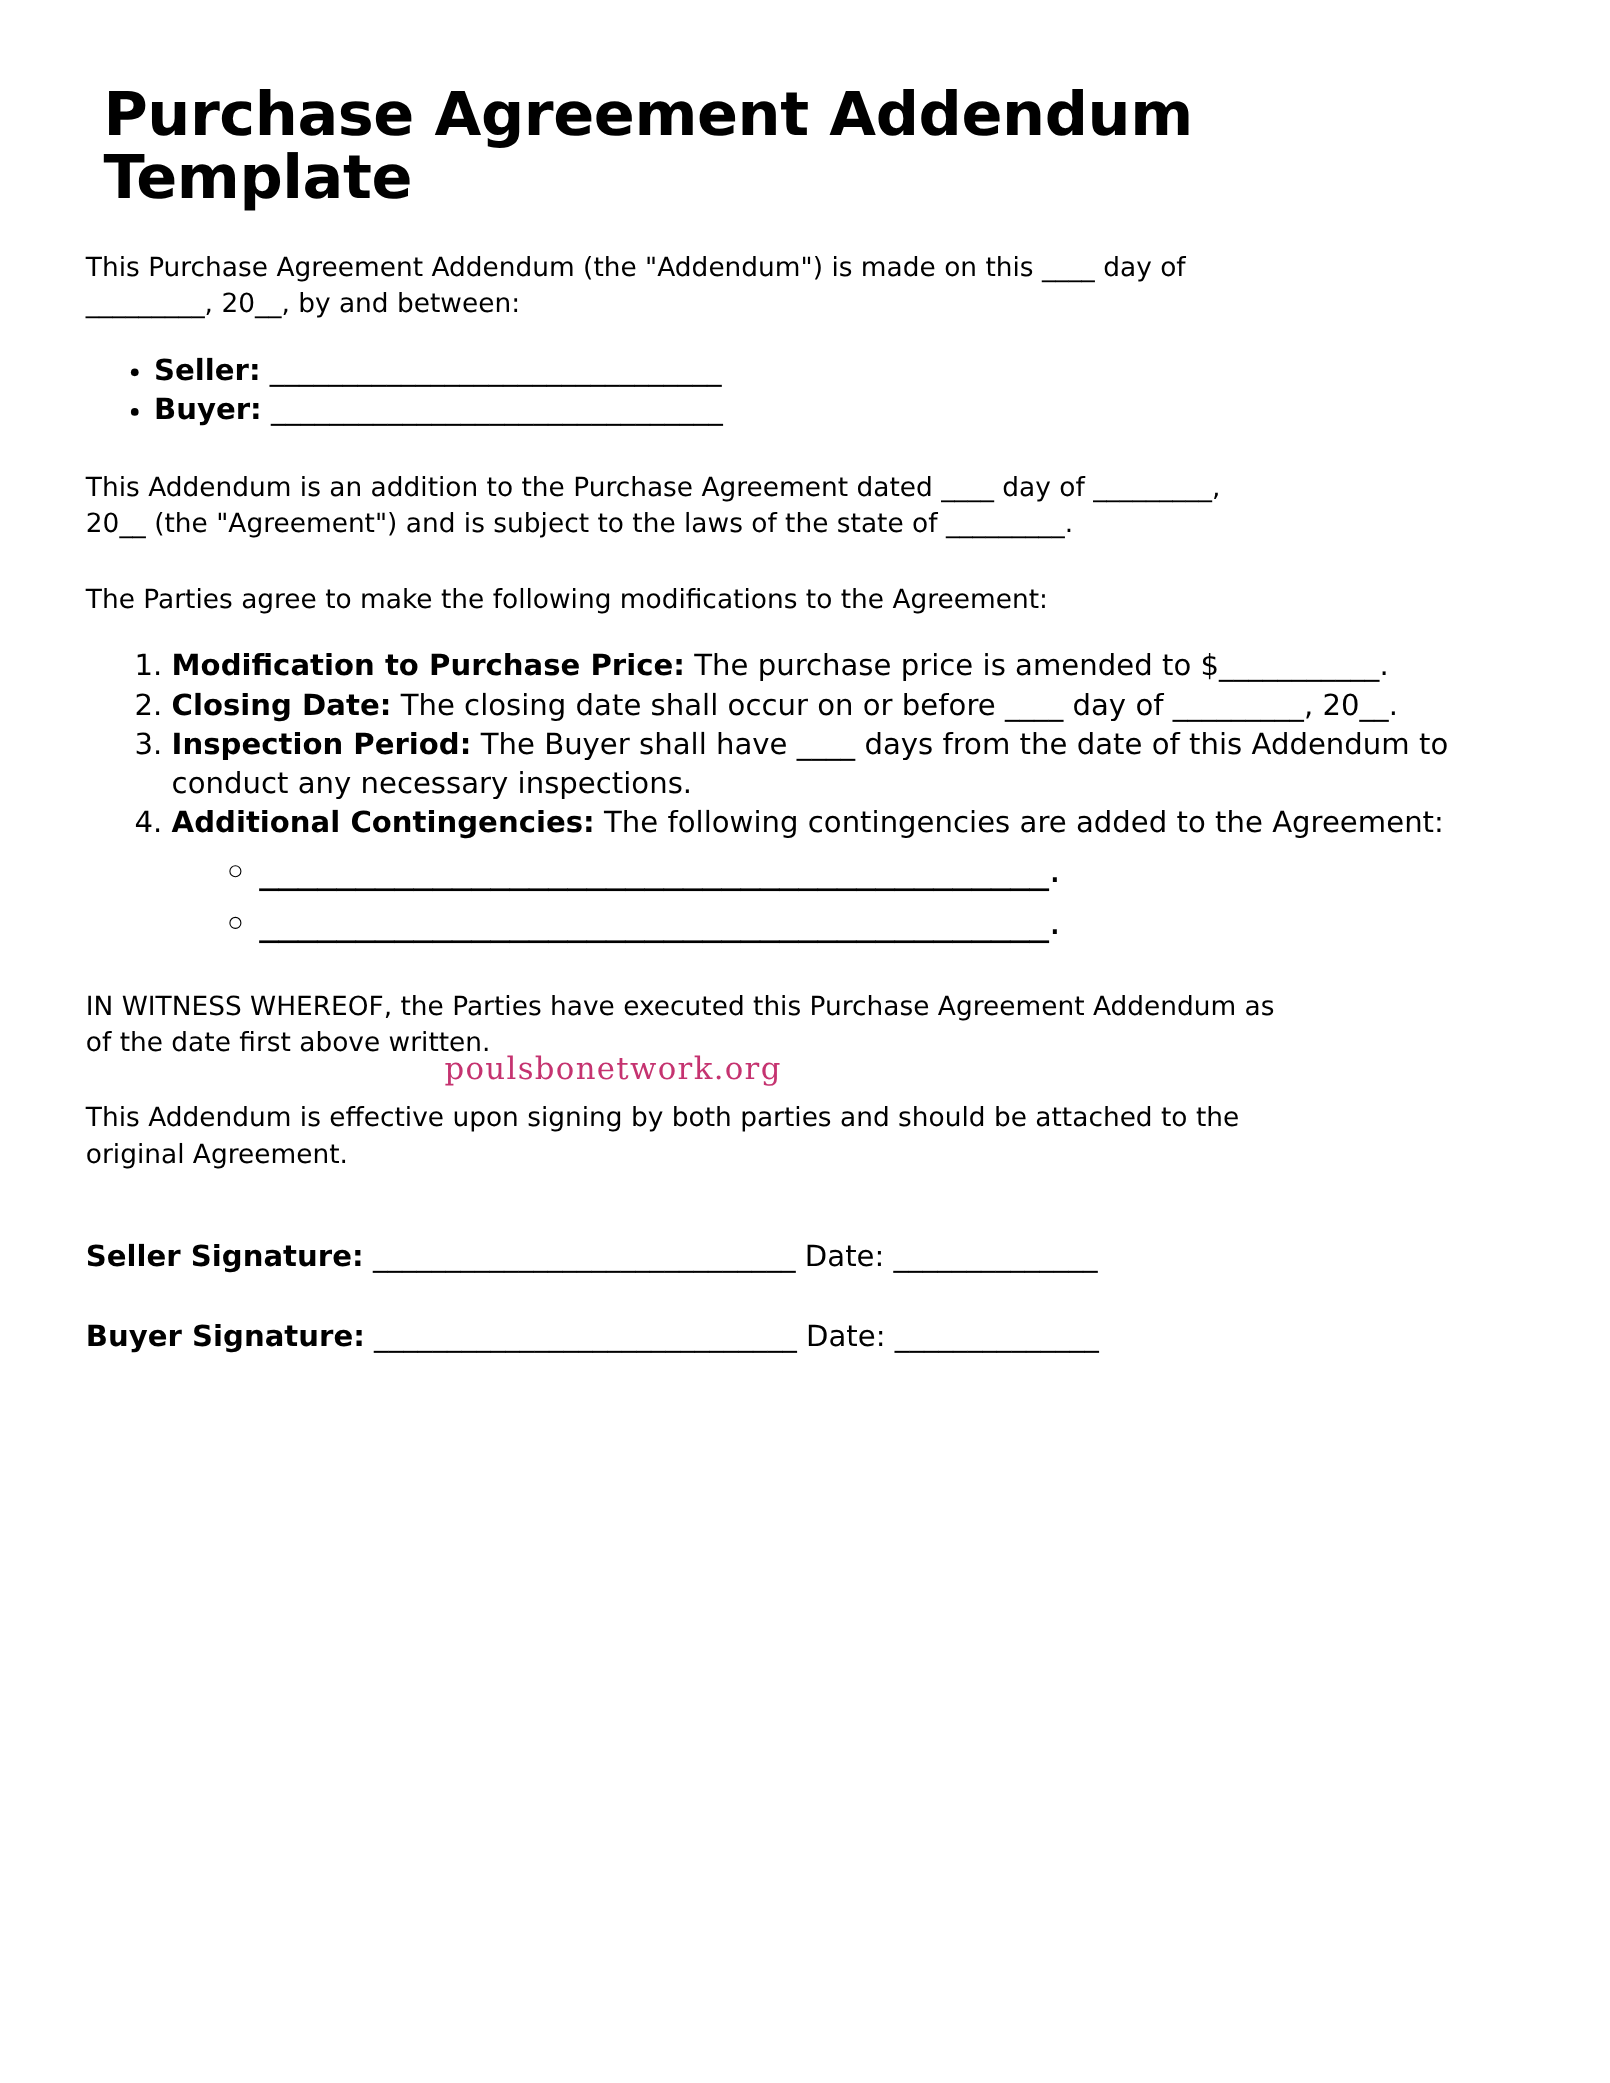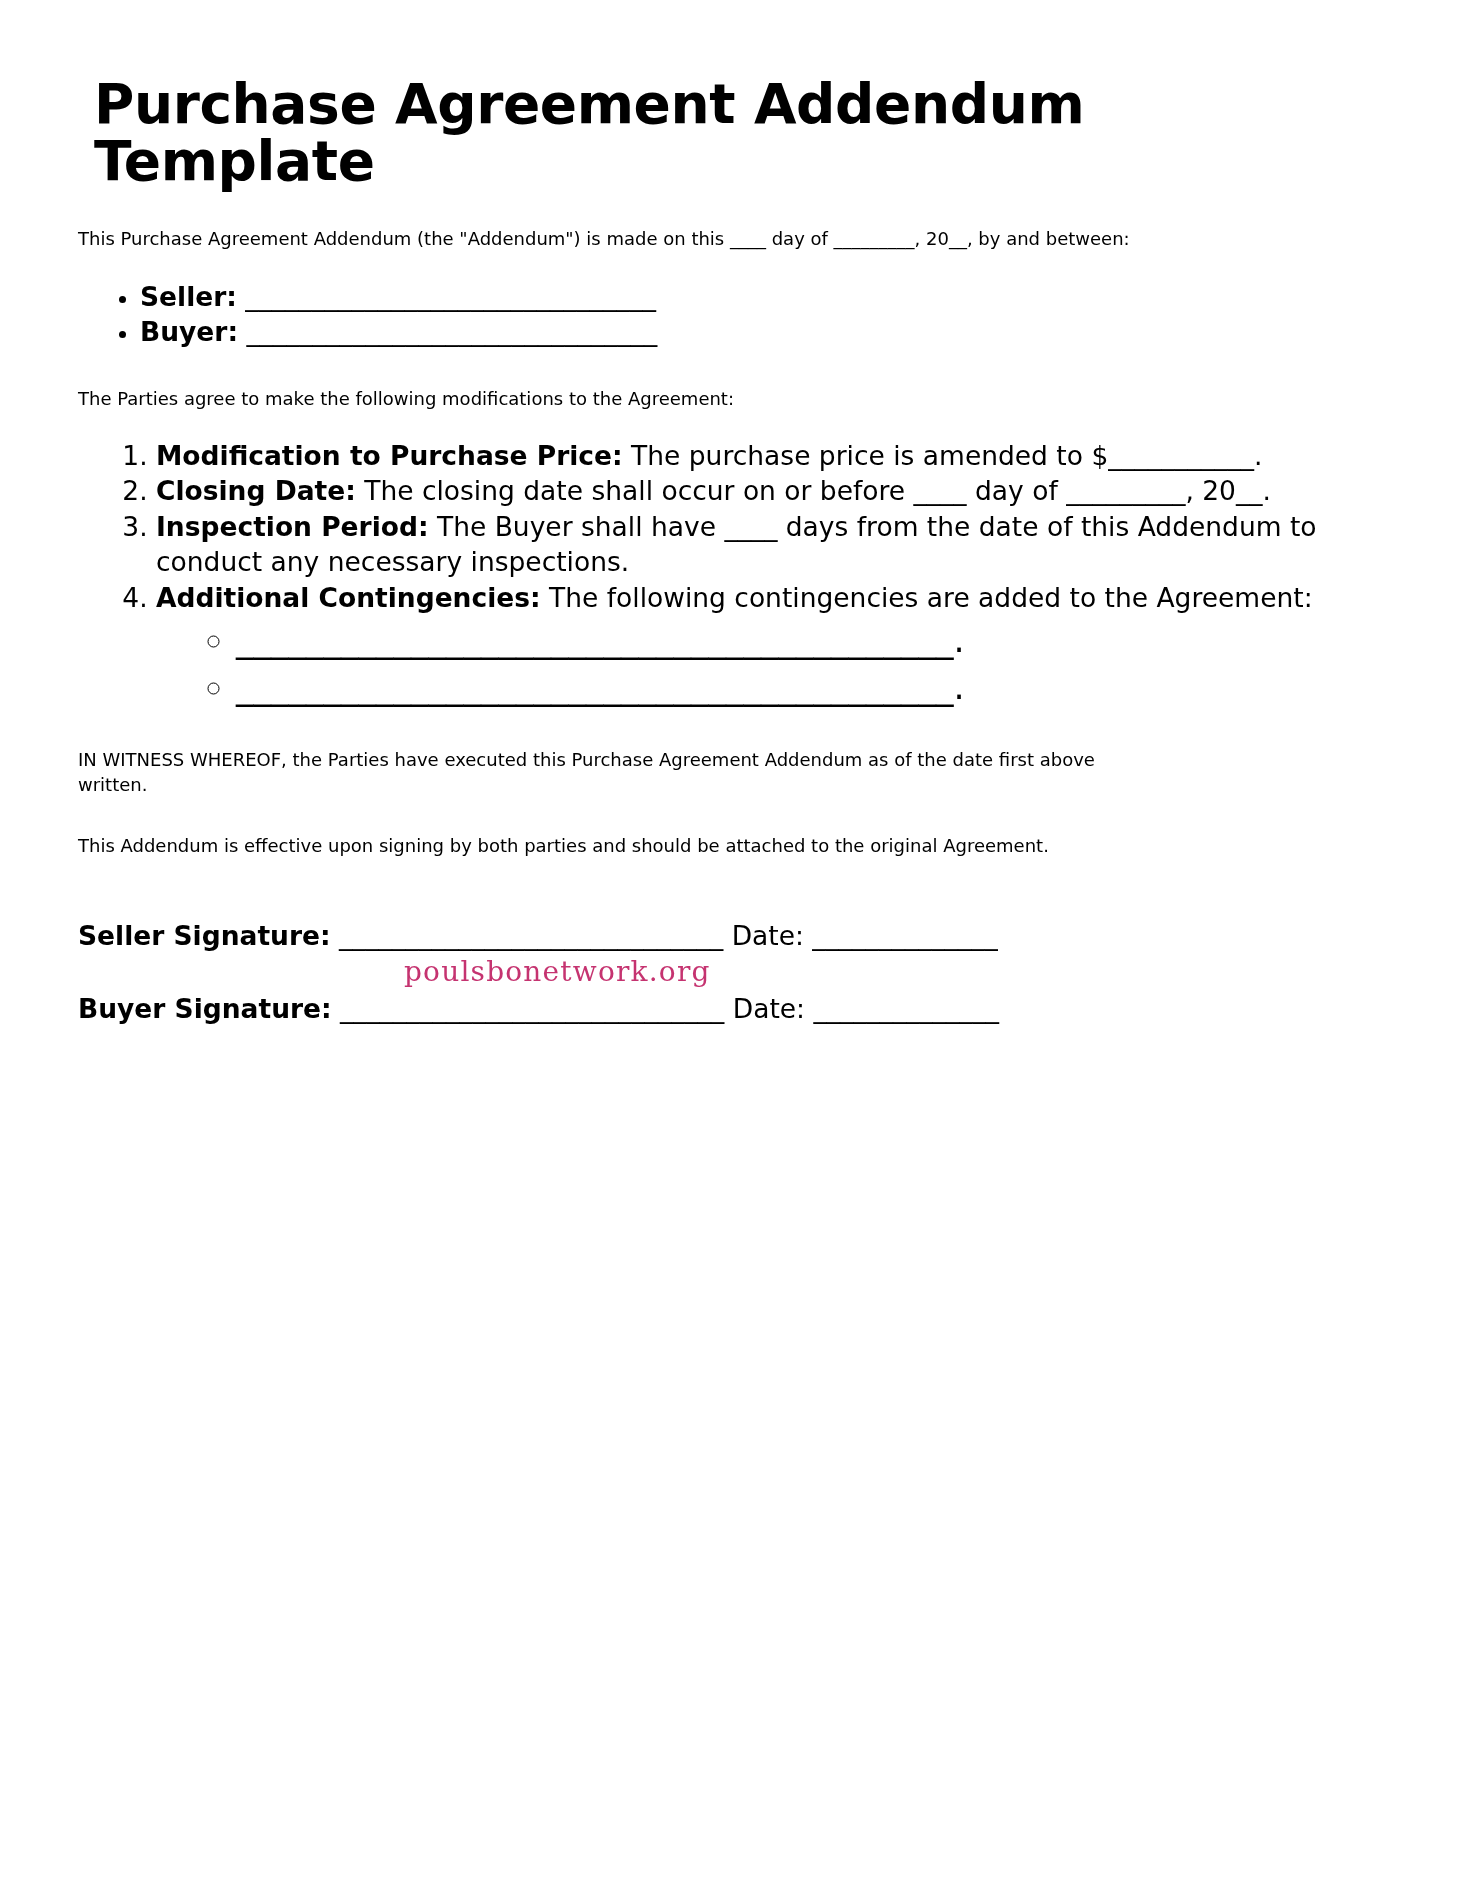--- a/index.html
+++ b/index.html
@@ -29,21 +29,21 @@
   .doc-title {
     font-size: 55px;
     font-weight: bold;
     line-height: 1.04;
     letter-spacing: -0.4px;
     margin: 0 0 0 16px;
     max-width: 1080px;
   }
 
   .para {
-    font-size: 18px;
+    font-size: 24px;
     line-height: 1.35;
     margin: 37px 0 0 0;
     max-width: 1085px;
   }
 
   ul.parties {
     list-style: disc;
     margin: 27px 0 0 0;
     padding-left: 62px;
   }
@@ -124,20 +124,21 @@
 
   <ul class="parties">
     <li>
       <span class="b">Seller:</span><span> _______________________________</span>
     </li>
     <li>
       <span class="b">Buyer:</span><span> _______________________________</span>
     </li>
   </ul>
 
+  <p class="para">This Addendum is an addition to the Purchase Agreement dated ____ day of _________, 20__ (the "Agreement") and is subject to the laws of the state of _________.</p>
 
   <p class="para">The Parties agree to make the following modifications to the Agreement:</p>
 
   <ol class="mods">
     <li>
       <span class="b">Modification to Purchase Price:</span><span> The purchase price is amended to $___________.</span>
     </li>
     <li>
       <span class="b">Closing Date:</span><span> The closing date shall occur on or before ____ day of _________, 20__.</span>
     </li>

